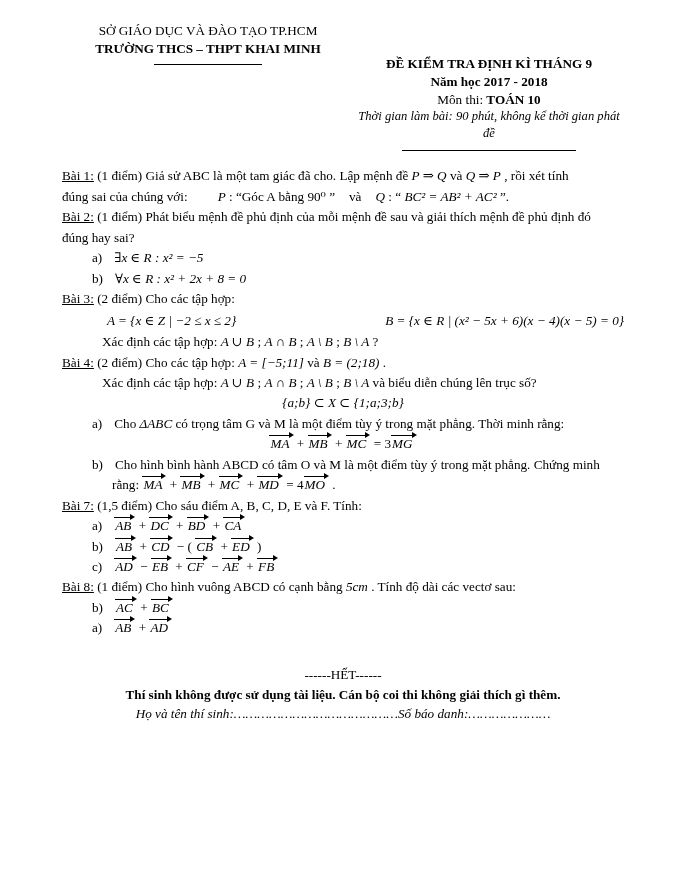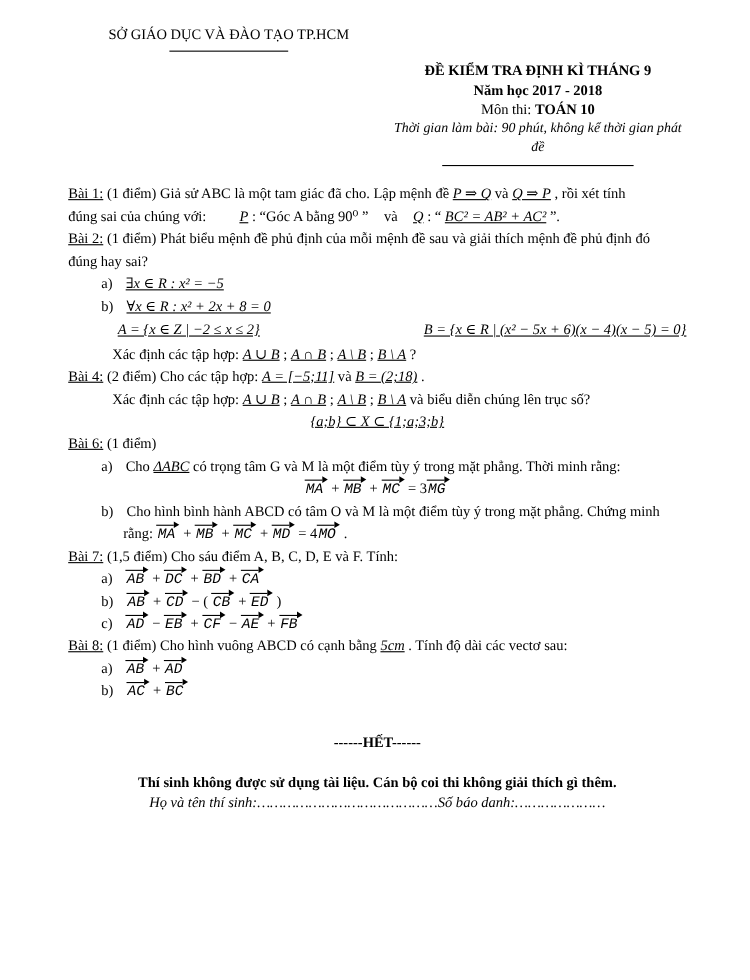--- a/index.html
+++ b/index.html
@@ -25,51 +25,52 @@
   p.line { margin:0; line-height:1.55; }
   .ptop   { margin-top:7px; }
   .ind-30 { padding-left:30px; }
   .ind-40 { padding-left:40px; }
   .ind-50 { padding-left:50px; }
   .center { text-align:center; }
   .row-split { display:flex; justify-content:space-between; padding-left:45px; margin:0; line-height:1.7; }
   .vecline { line-height:1.8; }
 
   
-  .seg-m { font-style:italic;text-decoration:underline; }
+  .seg-m { font-style:italic; }
   .seg-u { text-decoration:underline; }
   .seg-g { display:inline-block; }
   .seg-v {
     font-style:italic; position:relative; display:inline-block;
-    padding:3px 4px 0 1px; line-height:1.05;font-family:Liberation Mono, monospace;
+    padding:3px 4px 0 1px; line-height:1.05;
   }
   .seg-v::before {
     content:""; position:absolute; top:1px; left:0; right:5px;
     border-top:1px solid #000;
   }
   .seg-v::after {
     content:""; position:absolute; top:-2px; right:0; width:0; height:0;
     border-left:5px solid #000; border-top:3px solid transparent; border-bottom:3px solid transparent;
   }
 
   
   .footer { margin-top:26px; text-align:center; }
-  .f-end  { font-weight:bold; margin:16px; line-height:1.5; }
+  .f-end  { font-weight:normal; margin:0; line-height:1.5; }
   .f-note { font-weight:bold; margin:0; line-height:1.5; }
   .f-sig  { font-style:italic; margin:0; line-height:1.5; }
 </style>
 </head>
 <body>
 
 <div class="sheet">
   <div class="content">
 
     <div class="header">
       <div class="h-left">
         <div>SỞ GIÁO DỤC VÀ ĐÀO TẠO TP.HCM</div>
+        <div class="bold">TRƯỜNG THCS – THPT KHAI MINH</div>
         <div class="rule"></div>
       </div>
       <div class="h-right">
         <div class="bold">ĐỀ KIỂM TRA ĐỊNH KÌ THÁNG 9</div>
         <div class="bold">Năm học 2017 - 2018</div>
         <div><span>Môn thi: </span><span class="bold">TOÁN 10</span></div>
         <div class="dur">Thời gian làm bài: 90  phút, không kể thời gian phát đề</div>
         <div class="rule"></div>
       </div>
     </div>
@@ -77,45 +78,45 @@
     <div class="problems">
 
       <p class="line ptop"><span class="seg-u">Bài 1:</span><span class="seg-t"> (1 điểm) Giả sử ABC là một tam giác đã cho. Lập mệnh đề </span><span class="seg-m">P ⇒ Q</span><span class="seg-t"> và </span><span class="seg-m">Q ⇒ P</span><span class="seg-t"> , rồi xét tính</span></p>
       <p class="line"><span class="seg-t">đúng sai của chúng với:</span><span class="seg-g" style="width: 30px;"></span><span class="seg-m">P</span><span class="seg-t"> : “Góc A bằng 90⁰ ”</span><span class="seg-g" style="width: 14px;"></span><span class="seg-t">và</span><span class="seg-g" style="width: 14px;"></span><span class="seg-m">Q</span><span class="seg-t"> : “ </span><span class="seg-m">BC² = AB² + AC²</span><span class="seg-t"> ”.</span></p>
 
       <p class="line ptop"><span class="seg-u">Bài 2:</span><span class="seg-t"> (1 điểm) Phát biểu mệnh đề phủ định của mỗi mệnh đề sau và giải thích mệnh đề phủ định đó</span></p>
       <p class="line"><span class="seg-t">đúng hay sai?</span></p>
       <p class="line ind-30"><span class="seg-t">a)</span><span class="seg-g" style="width: 12px;"></span><span class="seg-m">∃x ∈ R : x² = −5</span></p>
       <p class="line ind-30"><span class="seg-t">b)</span><span class="seg-g" style="width: 12px;"></span><span class="seg-m">∀x ∈ R : x² + 2x + 8 = 0</span></p>
 
+      <p class="line ptop"><span class="seg-u">Bài 3:</span><span class="seg-t"> (2 điểm) Cho các tập hợp:</span></p>
       <p class="row-split">
         <span><span class="seg-m">A = {x ∈ Z | −2 ≤ x ≤ 2}</span></span>
         <span><span class="seg-m">B = {x ∈ R | (x² − 5x + 6)(x − 4)(x − 5) = 0}</span></span>
       </p>
       <p class="line ind-40"><span class="seg-t">Xác định các tập hợp: </span><span class="seg-m">A ∪ B</span><span class="seg-t"> ; </span><span class="seg-m">A ∩ B</span><span class="seg-t"> ; </span><span class="seg-m">A \ B</span><span class="seg-t"> ; </span><span class="seg-m">B \ A</span><span class="seg-t"> ?</span></p>
 
       <p class="line ptop"><span class="seg-u">Bài 4:</span><span class="seg-t"> (2 điểm) Cho các tập hợp: </span><span class="seg-m">A = [−5;11]</span><span class="seg-t"> và </span><span class="seg-m">B = (2;18)</span><span class="seg-t"> .</span></p>
       <p class="line ind-40"><span class="seg-t">Xác định các tập hợp: </span><span class="seg-m">A ∪ B</span><span class="seg-t"> ; </span><span class="seg-m">A ∩ B</span><span class="seg-t"> ; </span><span class="seg-m">A \ B</span><span class="seg-t"> ; </span><span class="seg-m">B \ A</span><span class="seg-t"> và biểu diễn chúng lên trục số?</span></p>
 
       <p class="line center"><span class="seg-m">{a;b} ⊂ X ⊂ {1;a;3;b}</span></p>
 
-      <p class="line ptop"><span class="seg-u">Bài 6:</span><span class="seg-t"> (1 điểm)</span></p>
       <p class="line ind-30"><span class="seg-t">a)</span><span class="seg-g" style="width: 12px;"></span><span class="seg-t">Cho </span><span class="seg-m">ΔABC</span><span class="seg-t"> có trọng tâm G và M là một điểm tùy ý trong mặt phẳng. Thời minh rằng:</span></p>
       <p class="line center vecline"><span class="seg-v">MA</span><span class="seg-t"> + </span><span class="seg-v">MB</span><span class="seg-t"> + </span><span class="seg-v">MC</span><span class="seg-t"> = 3</span><span class="seg-v">MG</span></p>
       <p class="line ind-30"><span class="seg-t">b)</span><span class="seg-g" style="width: 12px;"></span><span class="seg-t">Cho hình bình hành ABCD có tâm O và M là một điểm tùy ý trong mặt phẳng. Chứng minh</span></p>
       <p class="line ind-50 vecline"><span class="seg-t">rằng: </span><span class="seg-v">MA</span><span class="seg-t"> + </span><span class="seg-v">MB</span><span class="seg-t"> + </span><span class="seg-v">MC</span><span class="seg-t"> + </span><span class="seg-v">MD</span><span class="seg-t"> = 4</span><span class="seg-v">MO</span><span class="seg-t"> .</span></p>
 
       <p class="line ptop"><span class="seg-u">Bài 7:</span><span class="seg-t"> (1,5 điểm) Cho sáu điểm A, B, C, D, E và F. Tính:</span></p>
       <p class="line ind-30 vecline"><span class="seg-t">a)</span><span class="seg-g" style="width: 12px;"></span><span class="seg-v">AB</span><span class="seg-t"> + </span><span class="seg-v">DC</span><span class="seg-t"> + </span><span class="seg-v">BD</span><span class="seg-t"> + </span><span class="seg-v">CA</span></p>
       <p class="line ind-30 vecline"><span class="seg-t">b)</span><span class="seg-g" style="width: 12px;"></span><span class="seg-v">AB</span><span class="seg-t"> + </span><span class="seg-v">CD</span><span class="seg-t"> − ( </span><span class="seg-v">CB</span><span class="seg-t"> + </span><span class="seg-v">ED</span><span class="seg-t"> )</span></p>
       <p class="line ind-30 vecline"><span class="seg-t">c)</span><span class="seg-g" style="width: 12px;"></span><span class="seg-v">AD</span><span class="seg-t"> − </span><span class="seg-v">EB</span><span class="seg-t"> + </span><span class="seg-v">CF</span><span class="seg-t"> − </span><span class="seg-v">AE</span><span class="seg-t"> + </span><span class="seg-v">FB</span></p>
 
       <p class="line ptop"><span class="seg-u">Bài 8:</span><span class="seg-t"> (1 điểm) Cho hình vuông ABCD có cạnh bằng </span><span class="seg-m">5cm</span><span class="seg-t"> . Tính độ dài các vectơ sau:</span></p>
+      <p class="line ind-30 vecline"><span class="seg-t">b)</span><span class="seg-g" style="width: 12px;"></span><span class="seg-v">AC</span><span class="seg-t"> + </span><span class="seg-v">BC</span></p>
       <p class="line ind-30 vecline"><span class="seg-t">a)</span><span class="seg-g" style="width: 12px;"></span><span class="seg-v">AB</span><span class="seg-t"> + </span><span class="seg-v">AD</span></p>
-      <p class="line ind-30 vecline"><span class="seg-t">b)</span><span class="seg-g" style="width: 12px;"></span><span class="seg-v">AC</span><span class="seg-t"> + </span><span class="seg-v">BC</span></p>
 
     </div>
 
     <div class="footer">
       <p class="f-end">------HẾT------</p>
       <p class="f-note">Thí sinh không được sử dụng tài liệu. Cán bộ coi thi không giải thích gì thêm.</p>
       <p class="f-sig">Họ và tên thí sinh:……………………………………Số báo danh:…………………</p>
     </div>
 
   </div>

